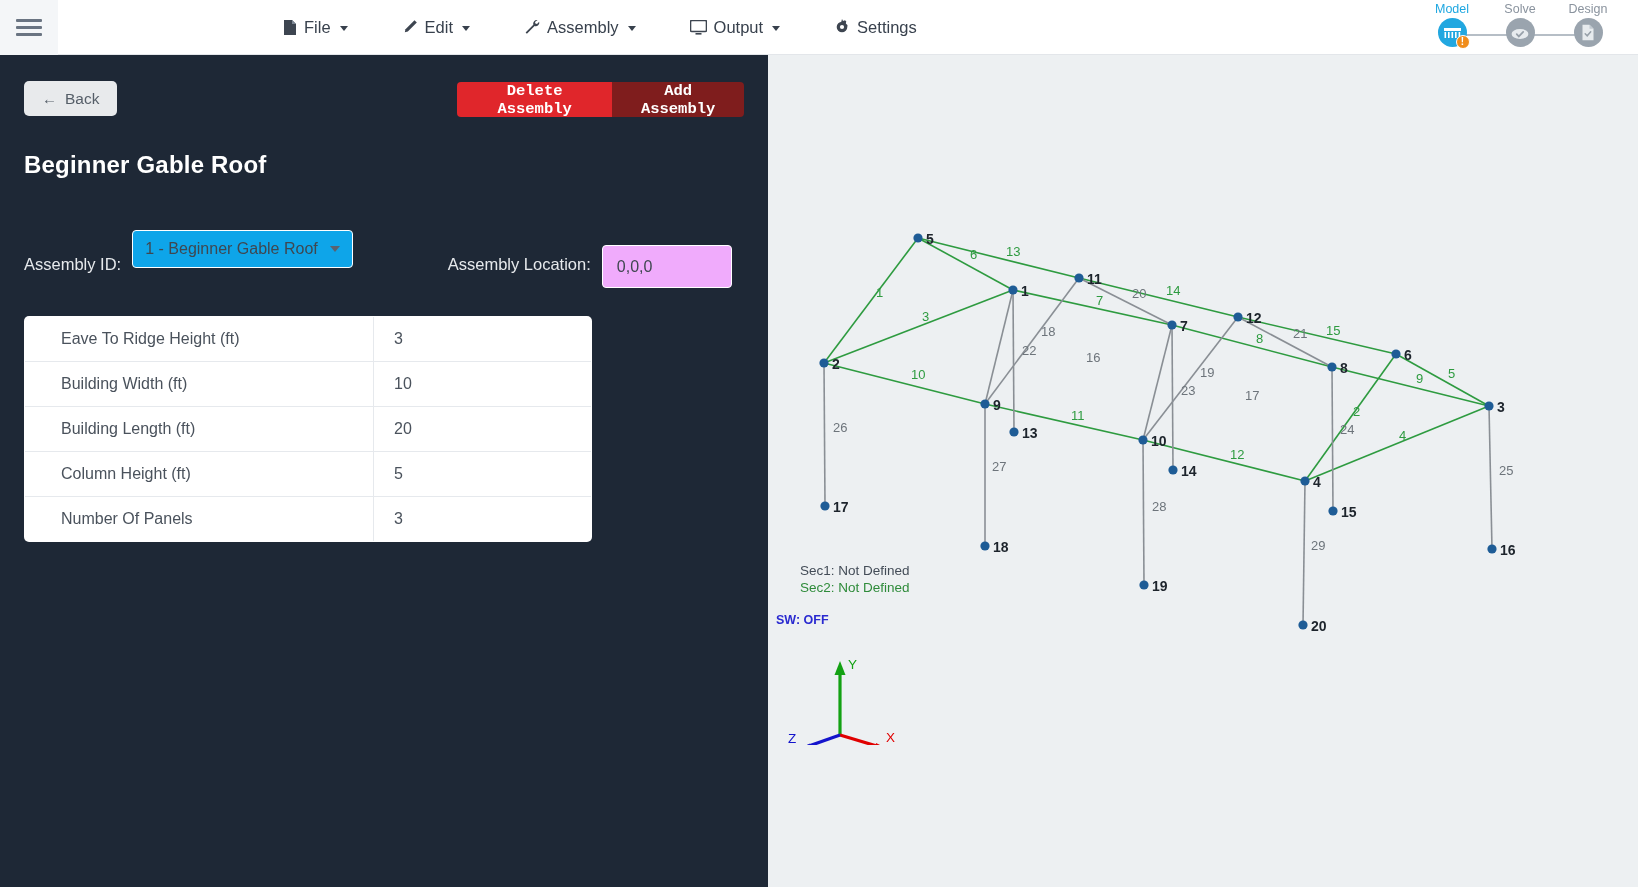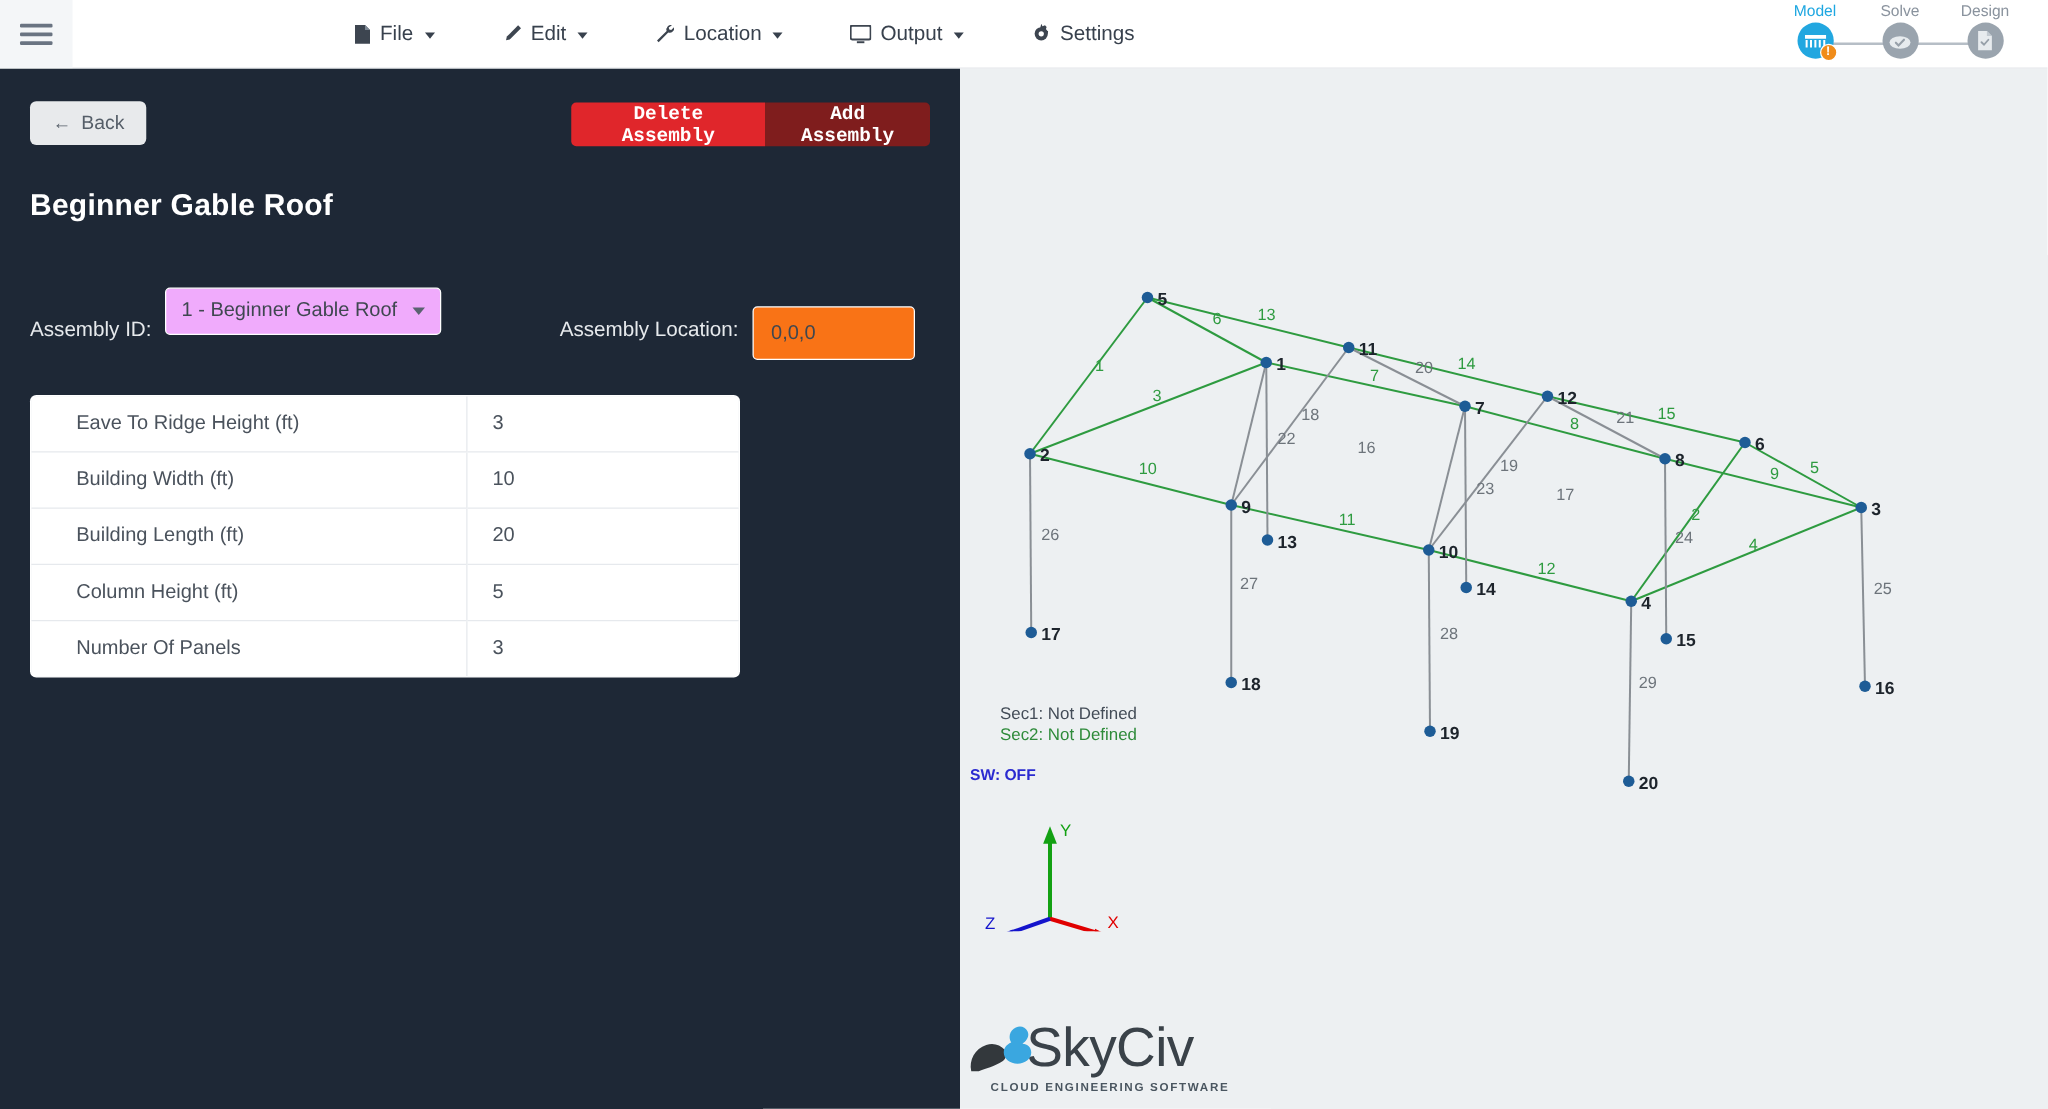--- a/index.html
+++ b/index.html
@@ -122,36 +122,36 @@
   }
 
   .field-row {
     display: flex; align-items: center;
     margin-top: 30px; position: relative;
   }
   .field-label {
     color: #e6e9ec; font-size: 16.5px; margin-right: 11px; margin-top: 32px;
   }
   .select-box {
-    background: #f0abfc; border: 1px solid #ffffff; border-radius: 4px;
+    background: #0ea5e9; border: 1px solid #ffffff; border-radius: 4px;
     height: 38px; min-width: 214px;
     display: flex; align-items: center; justify-content: flex-end;
     padding: 0 12px; color: #3f4750; font-size: 16px;
     cursor: pointer; font-family: inherit;
   }
   .select-box .caret {
     width: 0; height: 0;
     border-left: 5px solid transparent;
     border-right: 5px solid transparent;
     border-top: 6px solid #5a6270;
     margin-left: 12px;
   }
   .field-row .second { margin-left: 95px; display: flex; align-items: center; }
   .text-input {
-    background: #f97316; border: 1px solid #fff; border-radius: 4px;
+    background: #f0abfc; border: 1px solid #fff; border-radius: 4px;
     height: 43px; width: 130px; padding: 0 14px;
     font-size: 16px; color: #3f4750;
     font-family: inherit;
     margin-top: 36px;
   }
 
   .param-table {
     margin-top: 28px; width: 568px;
     background: #ffffff;
     border: 1px solid #dfe3e8; border-radius: 5px;
@@ -235,21 +235,21 @@
       <span>Edit</span>
       <span class="caret-down"></span>
     </div>
 
     <div class="menu-item">
       <span class="mi-icon">
         <svg width="16" height="16" viewBox="0 0 16 16">
             <path d="M13.6 1.1a3.6 3.6 0 00-4.3 4.6L1.6 13.4l1.3 1.3 7.7-7.7a3.6 3.6 0 004.6-4.3l-2.2 2.2-1.6-.4-.4-1.6z" fill="#3d4550"></path>
           </svg>
       </span>
-      <span>Location</span>
+      <span>Assembly</span>
       <span class="caret-down"></span>
     </div>
 
     <div class="menu-item">
       <span class="mi-icon">
         <svg width="17" height="15" viewBox="0 0 17 15">
             <rect x="0.5" y="0.5" width="16" height="11" rx="1.3" fill="none" stroke="#3d4550" stroke-width="1.6"></rect>
             <rect x="5.5" y="13" width="6" height="1.6" fill="#3d4550"></rect>
           </svg>
       </span>
@@ -481,23 +481,13 @@
 
     <line x1="52" y1="100" x2="92" y2="112" stroke="#e00000" stroke-width="3.2"></line>
     <polygon points="101,114.5 88,108 87,117" fill="#e00000"></polygon>
     <text x="98" y="107" font-family="Liberation Sans, sans-serif" font-size="13.5" fill="#e00000" id="ax-x">X</text>
 
     <line x1="52" y1="100" x2="18" y2="112" stroke="#1414cc" stroke-width="3.2"></line>
     <polygon points="9,115 22,108.5 23,117" fill="#1414cc"></polygon>
     <text x="0" y="108" font-family="Liberation Sans, sans-serif" font-size="13.5" fill="#1414cc" id="ax-z">Z</text>
   </svg>
 
-  <div class="logo-wrap">
-    <div class="logo-main">
-      <svg width="68" height="44" viewBox="0 0 68 44">
-        <path d="M4 40c-2-9 3-18 12-21 6-2 11 0 15 4 2 3 1 7-2 9-6 4-14 6-19 8z" fill="#33383c"></path>
-        <path d="M38 6c4-3 9-2 11 2 2 4-1 8-4 10 4 0 7 3 7 7 0 5-5 9-11 9-6 0-11-4-11-9 0-4 3-7 6-8-2-3-2-8 2-11z" fill="#3aa7e0"></path>
-      </svg>
-      <span class="logo-text">SkyCiv</span>
-    </div>
-    <div class="logo-tag">CLOUD ENGINEERING SOFTWARE</div>
-  </div>
 </div>
 
 </body></html>

